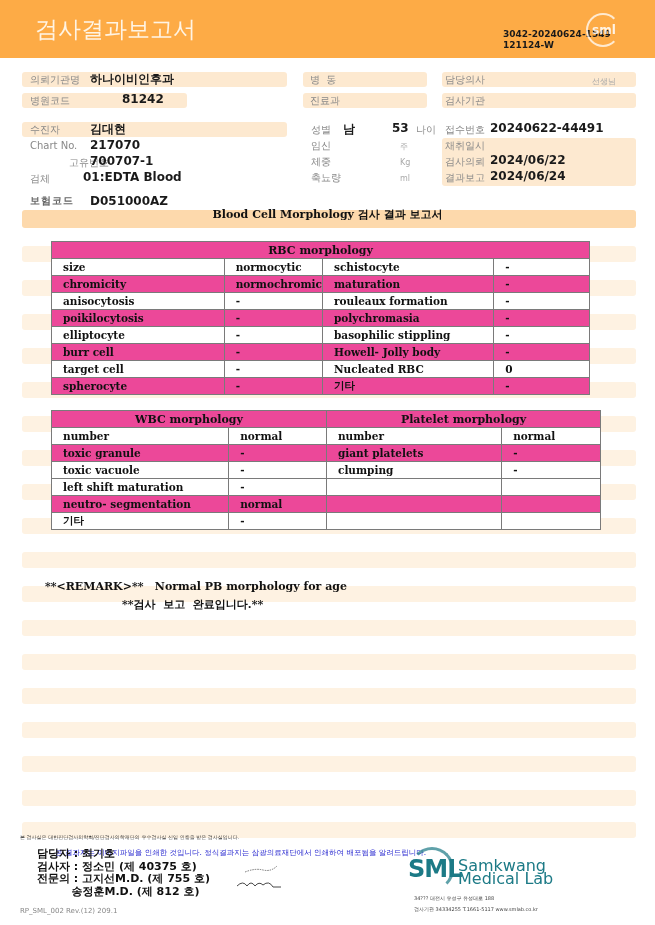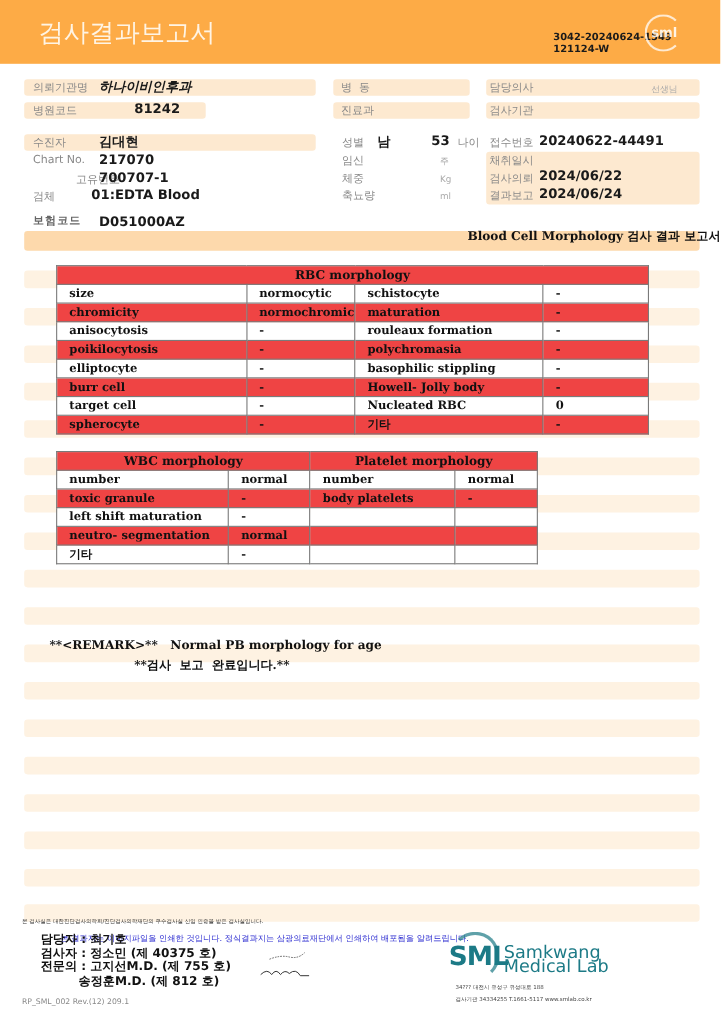--- a/index.html
+++ b/index.html
@@ -12,26 +12,26 @@
   .header .logo span { position:absolute; left: 4px; top: 8px; font-size: 12px; font-weight: bold; color: rgba(255,255,255,0.85); }
 
   .bar { position: absolute; background: #fde9d0; border-radius: 3px; }
   .bar.light { background: #fef2e2; }
   .bar.strong { background: #fdd9ac; }
 
   .lbl { position: absolute; font-size: 10px; color: #888; white-space: nowrap; }
   .val { position: absolute; font-size: 12px; font-weight: bold; color: #1a1a1a; white-space: nowrap; }
   .unit { position: absolute; font-size: 8px; color: #aaa; }
 
-  .section-title { position: absolute; left: 0; width: 655px; top: 207px; text-align: right; font-family: "DejaVu Serif", serif; font-weight: bold; font-size: 11px; color: #111; }
+  .section-title { position: absolute; left: 0; width: 655px; top: 207px; text-align: center; font-family: "DejaVu Serif", serif; font-weight: bold; font-size: 11px; color: #111; }
 
   table.morph { position: absolute; border-collapse: collapse; font-family: "DejaVu Serif", serif; font-weight: bold; font-size: 10.5px; color: #111; }
   table.morph td, table.morph th { border: 1px solid #7a7a7a; height: 17px; padding: 0 0 0 11px; text-align: left; white-space: nowrap; font-weight: bold; }
   table.morph th { text-align: center; padding: 0; font-size: 11px; }
-  table.morph tr.s td, table.morph tr.s th { background: #ef4444; }
+  table.morph tr.s td, table.morph tr.s th { background: #ec4899; }
   table.morph tr.w td { background: #ffffff; }
 
   .remark { position: absolute; font-family: "DejaVu Serif", serif; font-weight: bold; font-size: 11px; color: #111; white-space: pre; }
 
   .fine { position: absolute; left: 20px; top: 834px; font-size: 5px; color: #333; white-space: nowrap; }
   .notice { position: absolute; left: 55px; top: 848px; font-size: 7.5px; color: #2a2ad0; white-space: nowrap; }
   .staff { position: absolute; left: 37px; top: 848px; font-size: 11px; font-weight: bold; color: #111; line-height: 12.5px; white-space: pre; }
   .sig { position: absolute; left: 235px; top: 862px; width: 50px; height: 30px; }
   .footer-code { position: absolute; left: 20px; top: 907px; font-size: 7px; color: #888; }
 
@@ -58,21 +58,21 @@
 <div class="bar" style="left:22px;top:72px;width:265px;height:15px;"></div>
 <div class="bar" style="left:22px;top:93px;width:165px;height:15px;"></div>
 <div class="bar" style="left:303px;top:72px;width:124px;height:15px;"></div>
 <div class="bar" style="left:303px;top:93px;width:124px;height:15px;"></div>
 <div class="bar" style="left:442px;top:72px;width:194px;height:15px;"></div>
 <div class="bar" style="left:442px;top:93px;width:194px;height:15px;"></div>
 <div class="bar" style="left:22px;top:122px;width:265px;height:15px;"></div>
 <div class="bar" style="left:442px;top:138px;width:194px;height:48px;"></div>
 
 <span class="lbl" style="left:30px;top:73px;">의뢰기관명</span>
-<span class="val" style="left:90px;top:71px;font-style:italic;">하나이비인후과</span>
+<span class="val" style="left:90px;top:71px;">하나이비인후과</span>
 <span class="lbl" style="left:30px;top:94px;">병원코드</span>
 <span class="val" style="left:90px;top:92px;margin-left:32px;">81242</span>
 
 <span class="lbl" style="left:310px;top:73px;white-space:pre;">병  동</span>
 <span class="lbl" style="left:310px;top:94px;">진료과</span>
 <span class="lbl" style="left:445px;top:73px;">담당의사</span>
 <span class="unit" style="left:592px;top:76px;">선생님</span>
 <span class="lbl" style="left:445px;top:94px;">검사기관</span>
 
 <span class="lbl" style="left:30px;top:123px;">수진자</span>
@@ -182,42 +182,48 @@
       </tr>
   <tr class="s">
         <td>spherocyte</td>
         <td>-</td>
         <td>기타</td>
         <td>-</td>
       </tr>
 </tbody>
   </table>
 
-<table class="morph" style="left:51px;top:410px;width:438px;">
+<table class="morph" style="left:51px;top:410px;width:550px;">
   <colgroup>
       <col style="width:174px">
       <col style="width:96px">
       <col style="width:172px">
       <col style="width:97px">
     </colgroup>
   <tbody>
       <tr class="s">
         <th colspan="2">WBC morphology</th>
         <th colspan="2">Platelet morphology</th>
       </tr>
   <tr class="w">
         <td>number</td>
         <td>normal</td>
         <td>number</td>
         <td>normal</td>
       </tr>
   <tr class="s">
         <td>toxic granule</td>
         <td>-</td>
-        <td>body platelets</td>
+        <td>giant platelets</td>
+        <td>-</td>
+      </tr>
+  <tr class="w">
+        <td>toxic vacuole</td>
+        <td>-</td>
+        <td>clumping</td>
         <td>-</td>
       </tr>
   <tr class="w">
         <td>left shift maturation</td>
         <td>-</td>
         <td></td>
         <td></td>
       </tr>
   <tr class="s">
         <td>neutro- segmentation</td>

